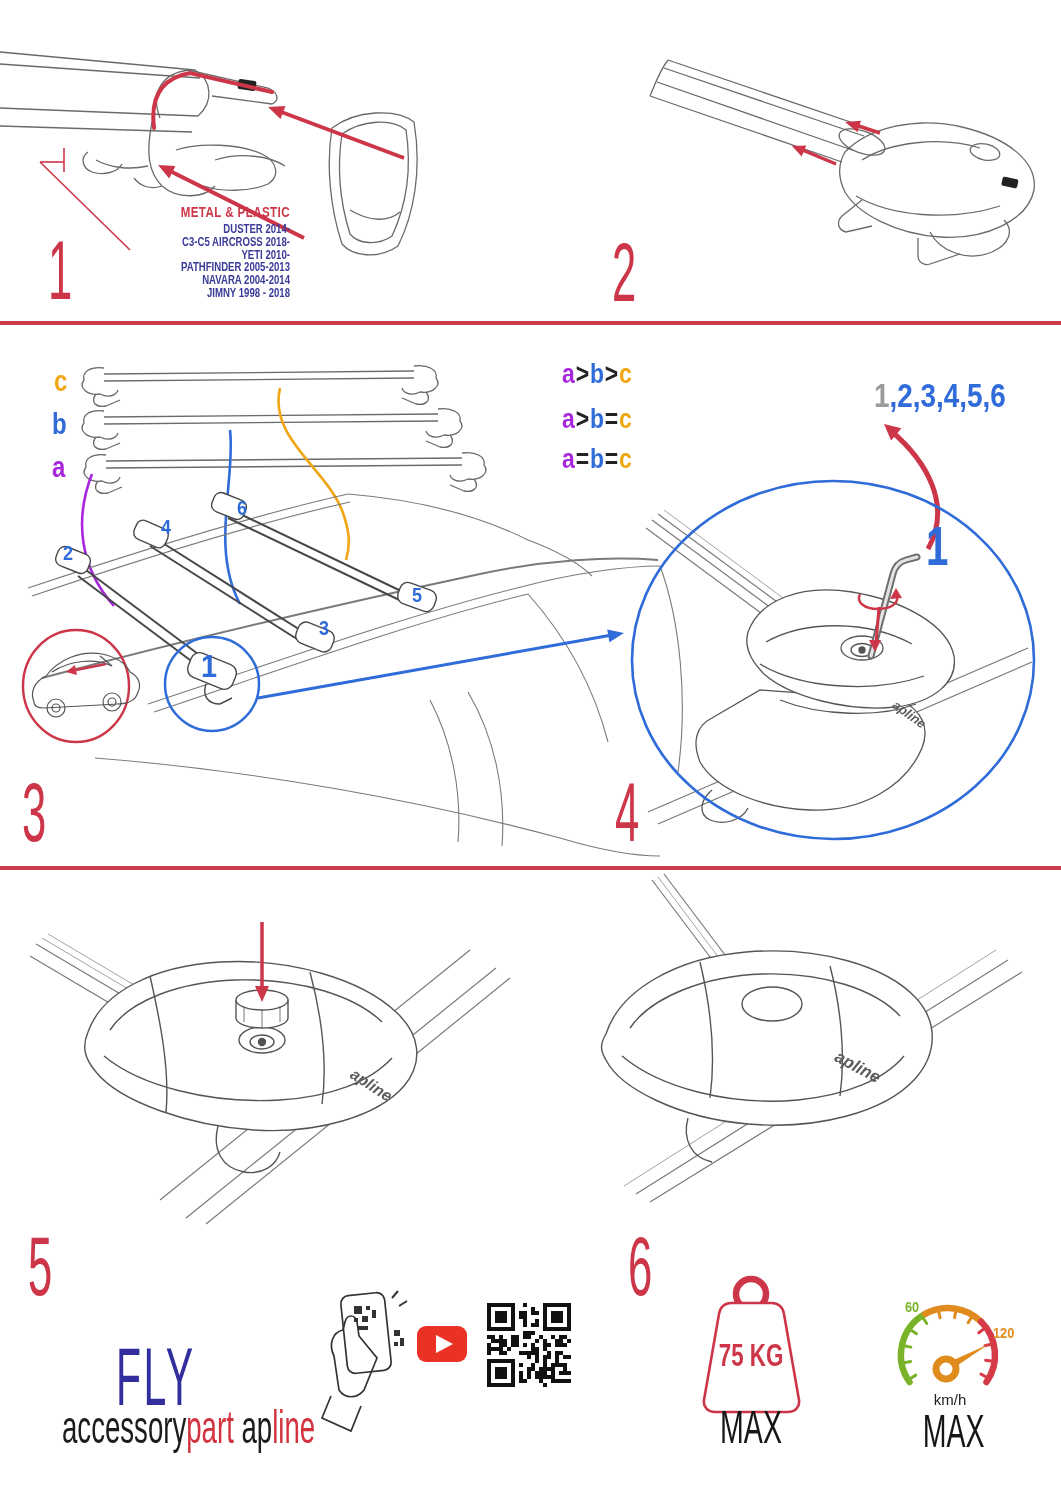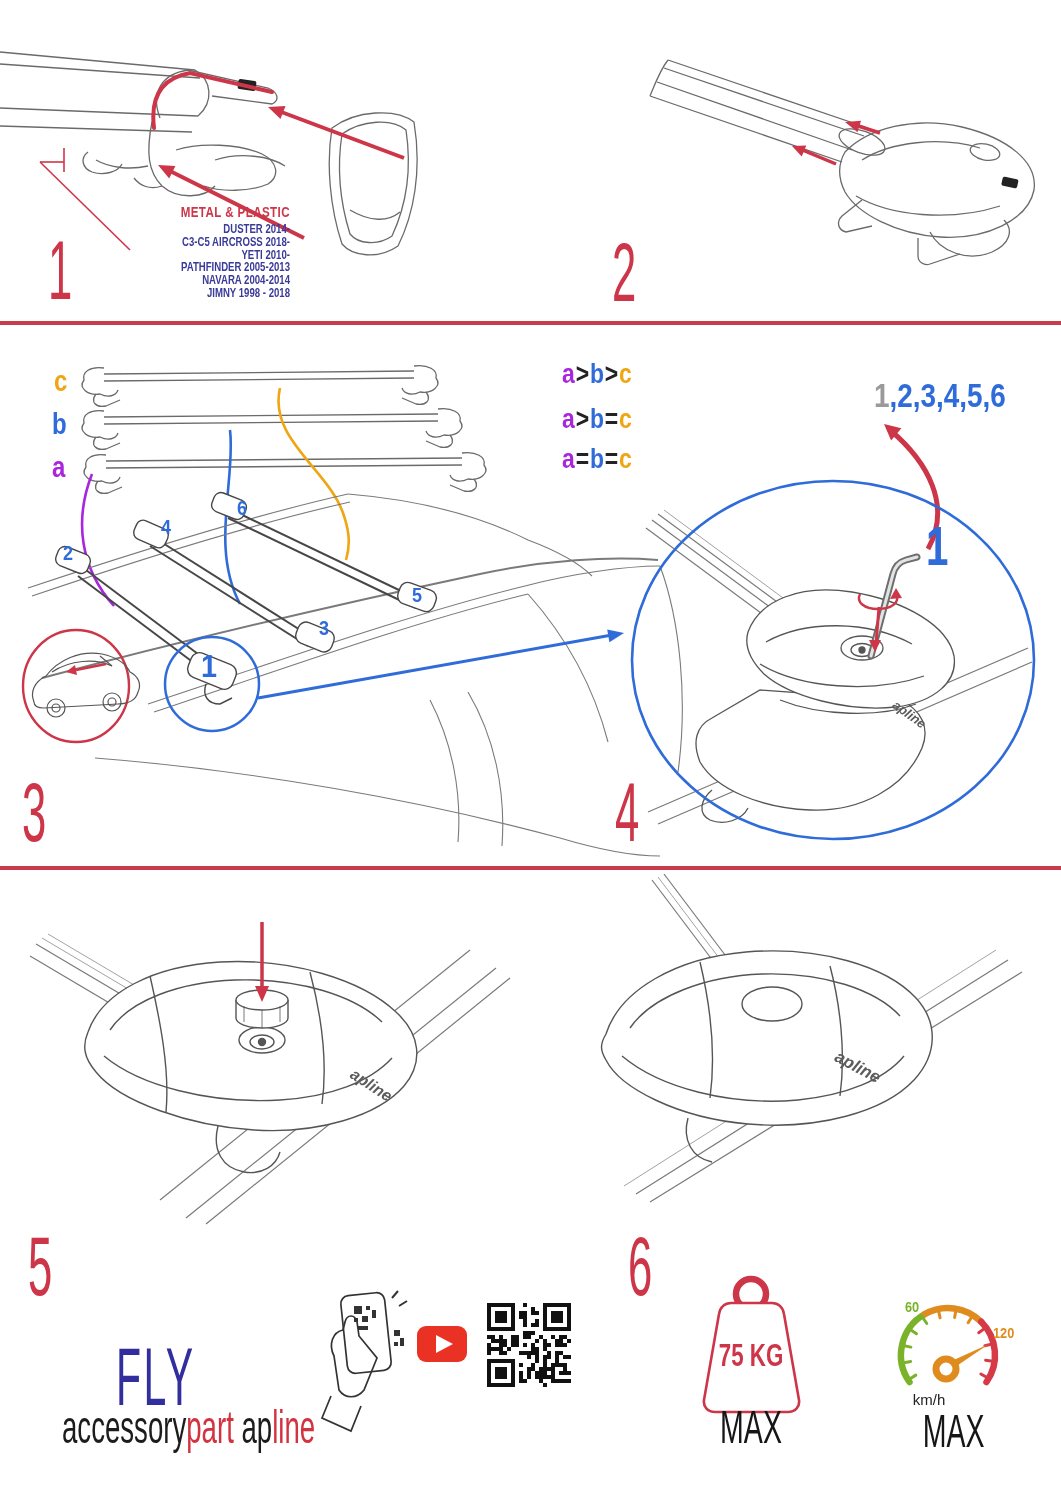--- a/index.html
+++ b/index.html
@@ -475,15 +475,15 @@
   <span class="t aplinefoot" style="left:840px;top:1048px;transform:rotate(28deg);font-size:17px;">apline</span>
 
   <span class="t fly" style="left:116px;top:1336px;">FLY</span>
   <span class="t wordmark" style="left:62px;top:1404px;"><span style="color: rgb(28, 28, 28);">accessory</span><span style="color: rgb(210, 51, 63);">part</span><span style="color: rgb(28, 28, 28);">  </span><span style="color: rgb(28, 28, 28);">ap</span><span style="color: rgb(210, 51, 63);">line</span></span>
 
   <span class="t kg" style="left:701px;top:1340px;">75 KG</span>
   <span class="t maxlab" style="left:699px;top:1404px;width:104px;">MAX</span>
 
   <span class="t gauge60" style="left:905px;top:1299px;">60</span>
   <span class="t gauge120" style="left:993px;top:1325px;">120</span>
-  <span class="t kmh" style="left:905px;top:1392px;">km/h</span>
+  <span class="t kmh" style="left:926px;top:1392px;">km/h</span>
   <span class="t maxlab" style="left:906px;top:1408px;width:88px;">MAX</span>
 </div>
 
 </body></html>

